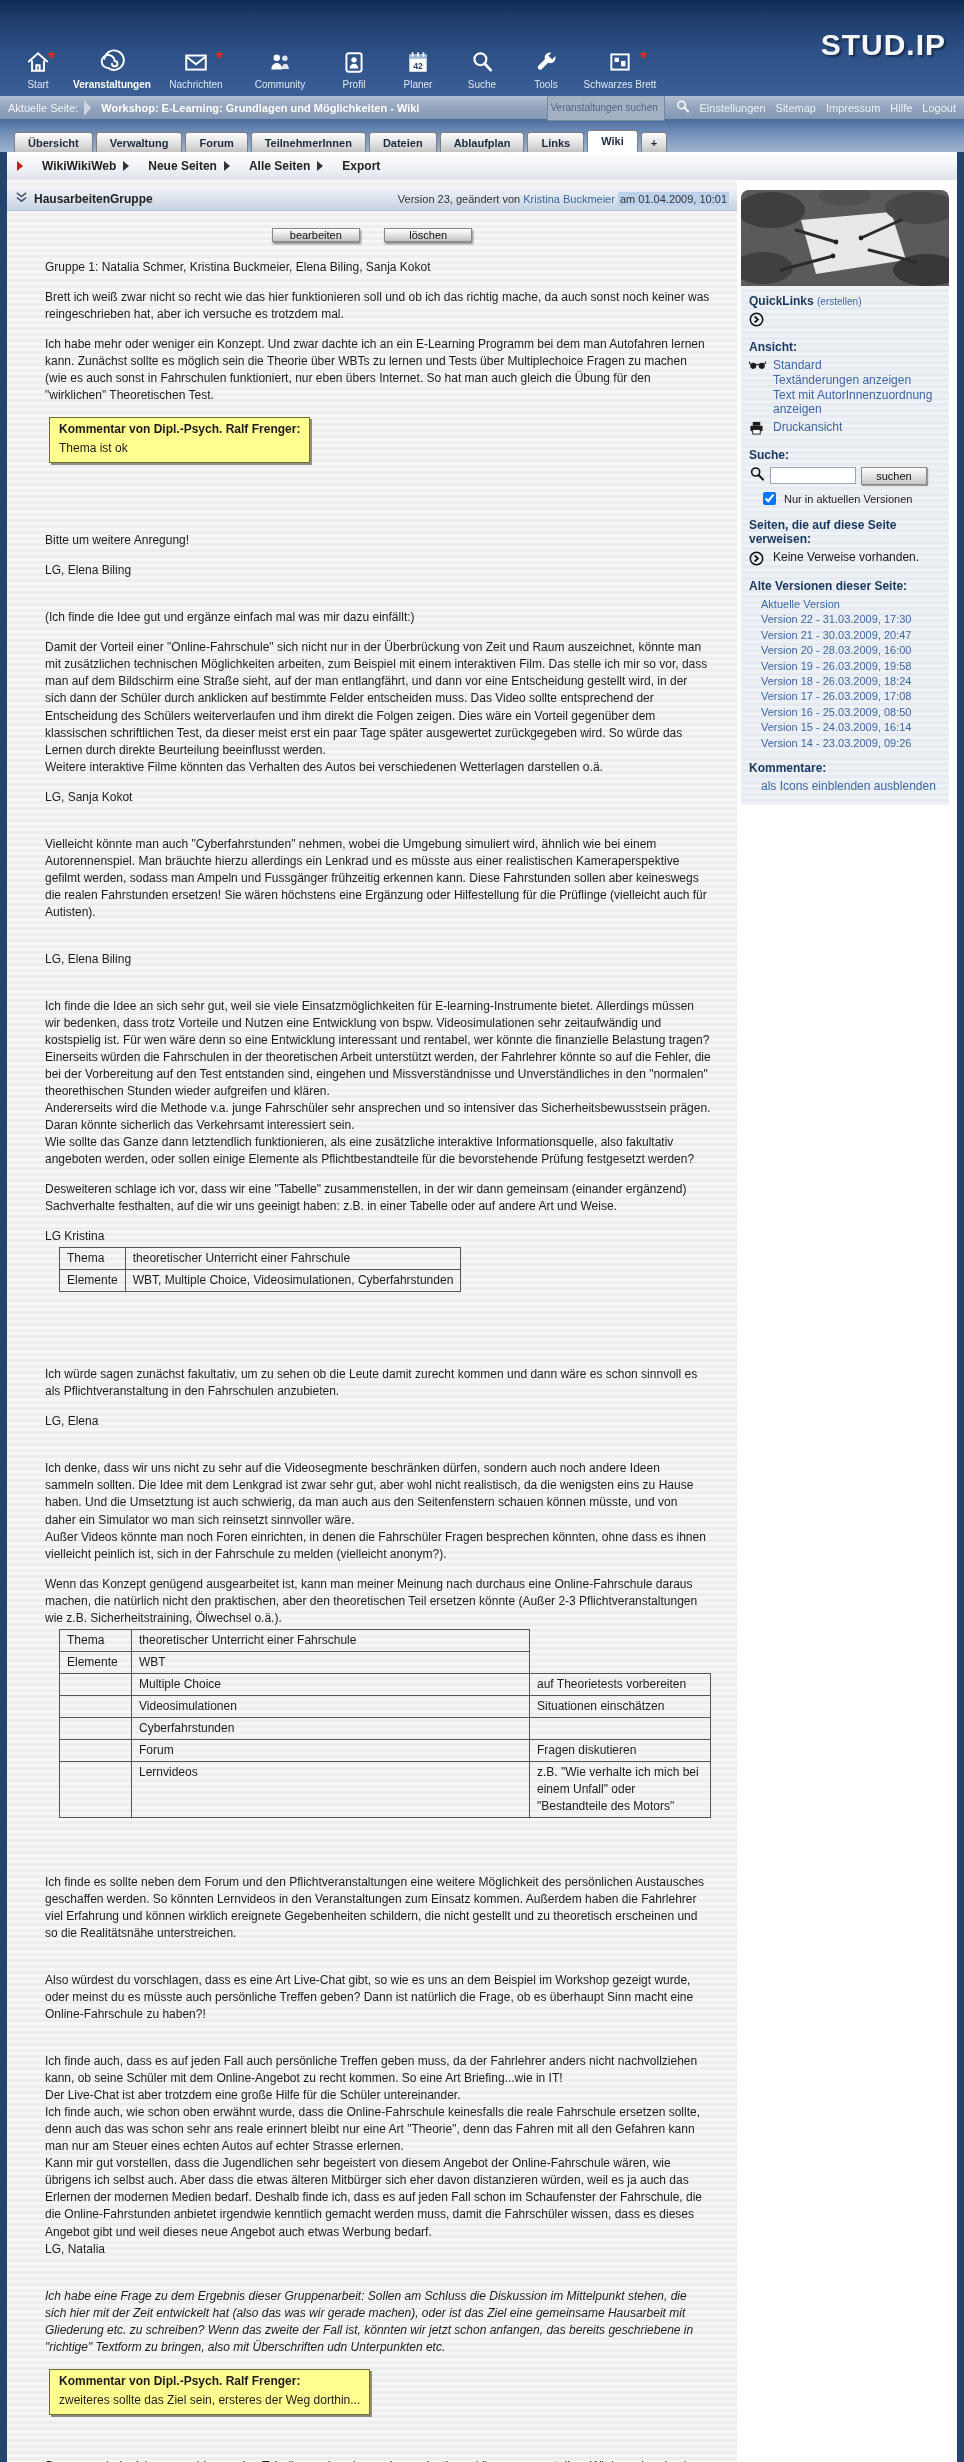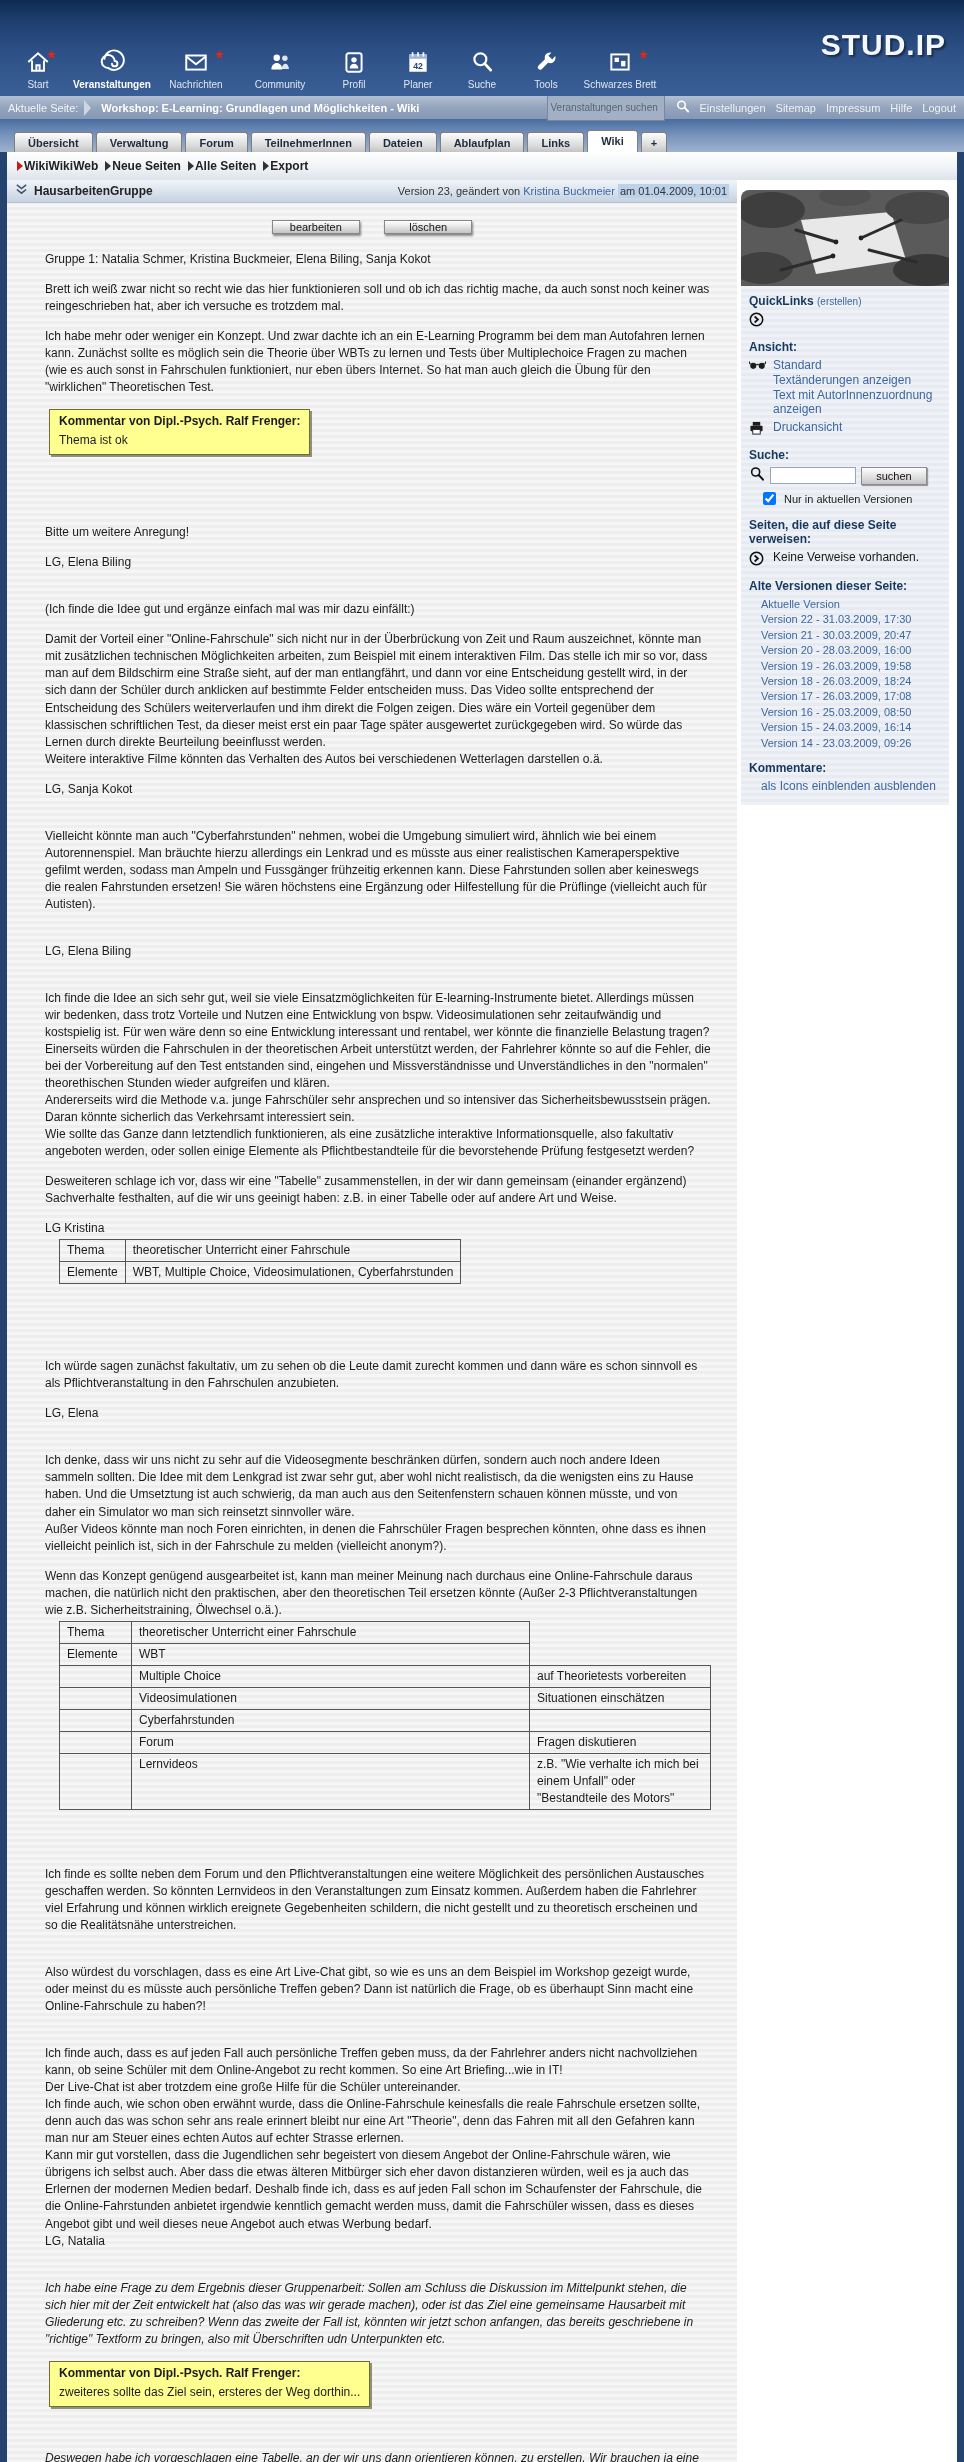--- a/index.html
+++ b/index.html
@@ -69,37 +69,37 @@
   .tab.plus { padding:4px 9px 3px 9px; }
 
   
   .shell { margin:0 7px; background:#fff; }
 
   .breadcrumbrow {
     background:linear-gradient(180deg,#ffffff 0%,#eef1f5 60%,#dde3ea 100%);
     height:28px; display:flex; align-items:center; padding-left:10px; gap:7px;
     font-size:12px; font-weight:bold; color:#222;
   }
-  .bc-item { display:flex; align-items:center; gap:1px; cursor:pointer; }
+  .bc-item { display:flex; align-items:center; gap:19px; cursor:pointer; }
   .bc-chev { width:0; height:0; border-left:6px solid #333; border-top:5px solid transparent; border-bottom:5px solid transparent; }
   .bc-item:first-child .bc-chev { border-left-color:#c41b1b; }
 
   .workspace { display:flex; align-items:stretch; }
 
   
   .main {
     flex:0 0 730px; width:730px;
     background:repeating-linear-gradient(180deg,#f6f6f7 0px,#f6f6f7 3px,#eeeeef 3px,#eeeeef 6px);
     padding-bottom:26px;
   }
   .version-bar {
     display:flex; align-items:center;
     background:linear-gradient(180deg,#f0f4f9 0%,#d7e0eb 60%,#c5d2e2 100%);
     border-bottom:1px solid #b6c2d2;
-    padding:3px 8px; font-size:12px; margin-top:0;text-align:right;
+    padding:3px 8px; font-size:12px; margin-top:8px;text-align:right;
   }
   .vb-title { font-weight:bold; color:#222; margin-left:6px; }
   .vb-right { margin-left:auto; font-size:11px; color:#333; }
   .vb-right a { color:#3c67a4; text-decoration:none; }
   .vb-date { background:#bcd2ea; padding:1px 2px; }
 
   .btn-row { text-align:center; margin:14px 0 10px 0; }
   .btn {
     display:inline-block; min-width:88px; margin:0 10px;
     font-size:11px; color:#111; text-align:center;

